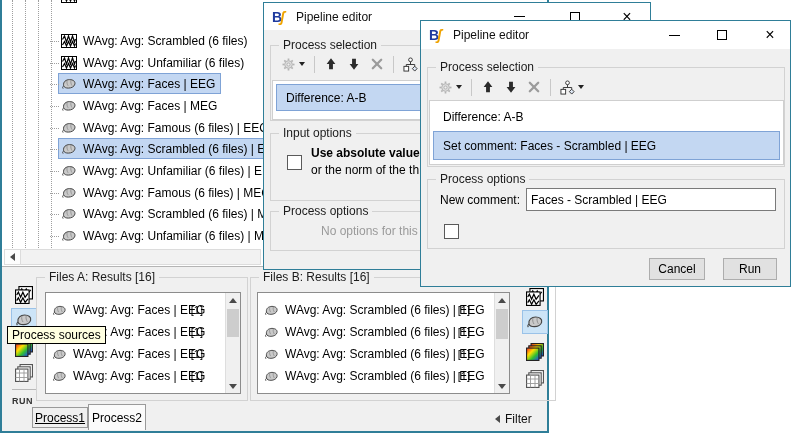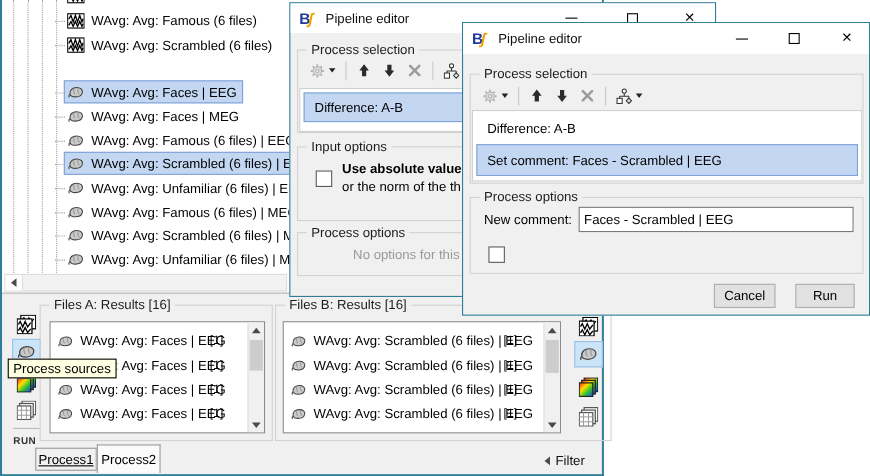--- a/index.html
+++ b/index.html
@@ -179,31 +179,31 @@
       <div class="guide" style="left:10px"></div>
       <div class="guide" style="left:23px"></div>
       <div class="guide" style="left:36px"></div>
       <div class="guide" style="left:49px"></div>
 
       <div class="trow" style="top:-15px">
         <svg class="ticon" width="16" height="16">
             <use href="#sym-matrix"></use>
           </svg>
       </div>
-      <div class="trow" style="top:8px">
+      <div class="trow" style="top:30px">
         <svg class="ticon" width="16" height="16">
             <use href="#sym-matrix"></use>
           </svg>
-        <span>WAvg: Avg: Famous (6 files)</span>
-      </div>
-      <div class="trow" style="top:30px">
+        <span>WAvg: Avg: Scrambled (6 files)</span>
+      </div>
+      <div class="trow" style="top:52px">
         <svg class="ticon" width="16" height="16">
             <use href="#sym-matrix"></use>
           </svg>
-        <span>WAvg: Avg: Scrambled (6 files)</span>
+        <span>WAvg: Avg: Unfamiliar (6 files)</span>
       </div>
       <div class="trow sel" style="top:73px">
         <svg class="ticon" width="16" height="16">
             <use href="#sym-brain"></use>
           </svg>
         <span>WAvg: Avg: Faces | EEG</span>
       </div>
       <div class="trow" style="top:95px">
         <svg class="ticon" width="16" height="16">
             <use href="#sym-brain"></use>

